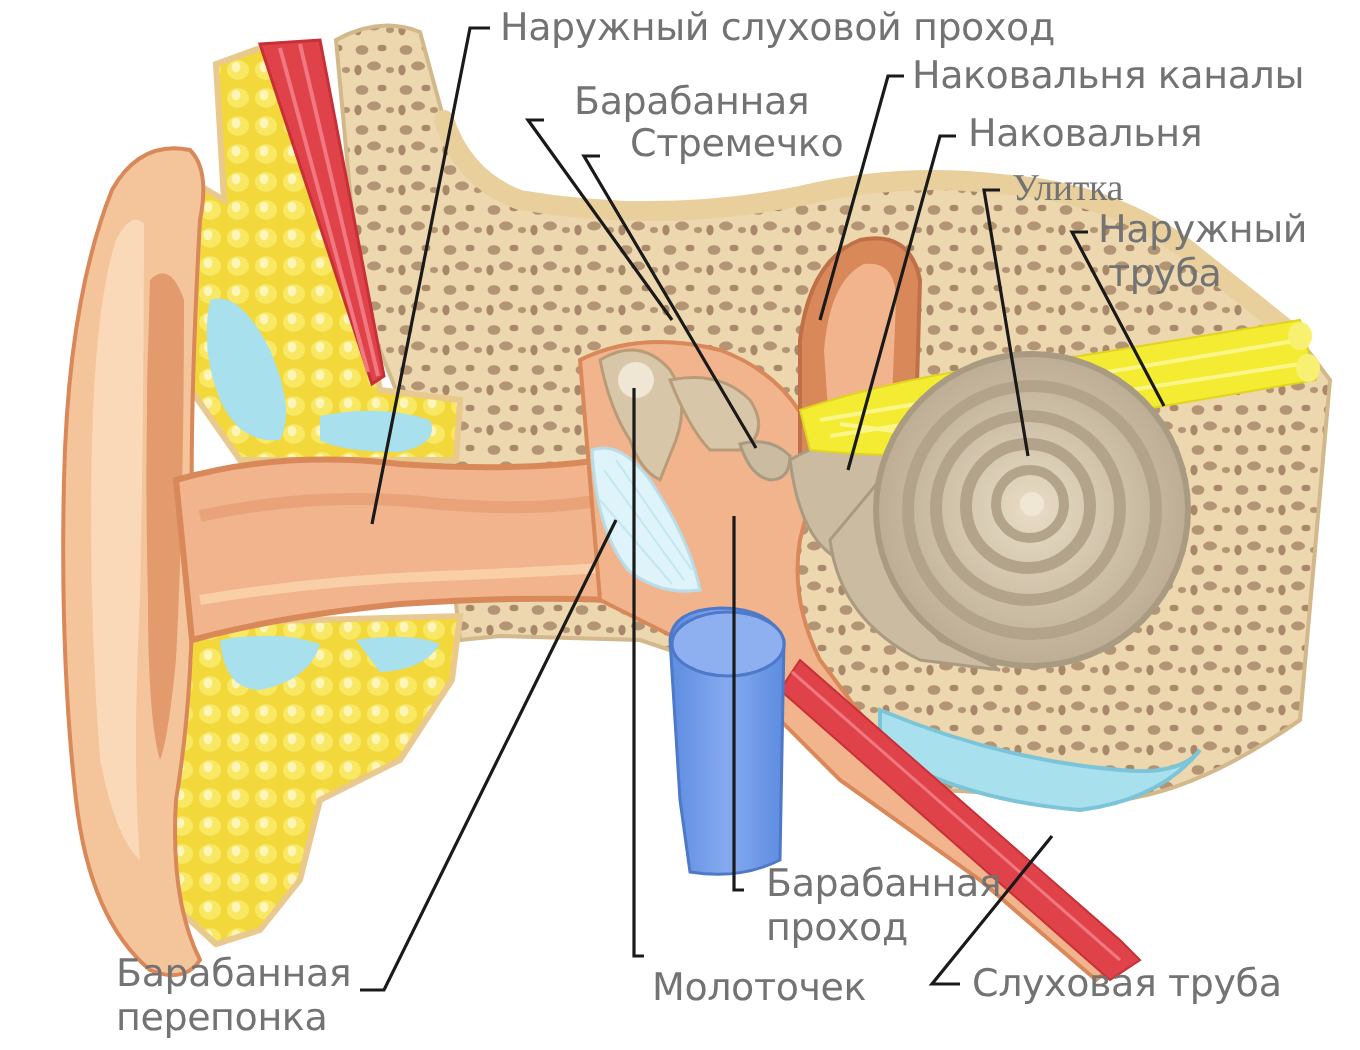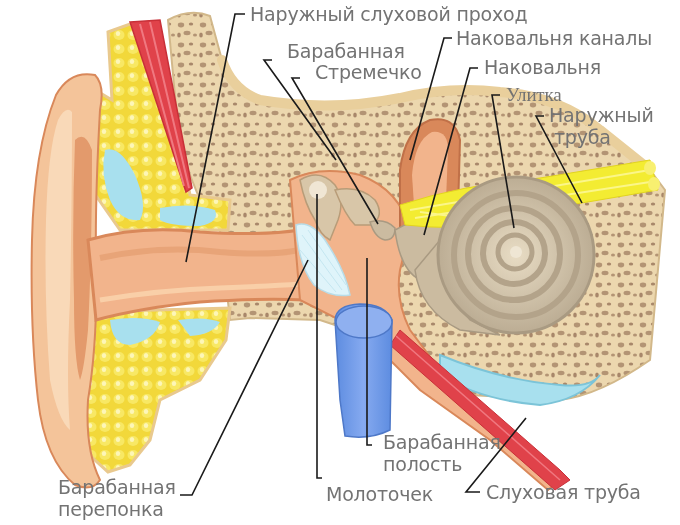--- a/index.html
+++ b/index.html
@@ -133,18 +133,18 @@
 
   <div class="lbl" style="left:250px; top:5px;">Наружный слуховой проход</div>
   <div class="lbl" style="left:456px; top:29px;">Наковальня каналы</div>
   <div class="lbl" style="left:287px; top:42px;">Барабанная</div>
   <div class="lbl" style="left:315px; top:63px;">Стремечко</div>
   <div class="lbl" style="left:484px; top:58px;">Наковальня</div>
   <div class="lbl" style="left:506px; top:85px;font-family:Liberation Serif, serif;">Улитка</div>
   <div class="lbl" style="left:549px; top:106px;">Наружный</div>
   <div class="lbl" style="left:554px; top:128px;">труба</div>
   <div class="lbl" style="left:383px; top:433px;">Барабанная</div>
-  <div class="lbl" style="left:383px; top:455px;">полость</div>
+  <div class="lbl" style="left:383px; top:455px;">проход</div>
   <div class="lbl" style="left:58px; top:478px;">Барабанная</div>
   <div class="lbl" style="left:58px; top:500px;">перепонка</div>
   <div class="lbl" style="left:326px; top:485px;">Молоточек</div>
   <div class="lbl" style="left:486px; top:483px;">Слуховая труба</div>
 </div>
 
 </body></html>

